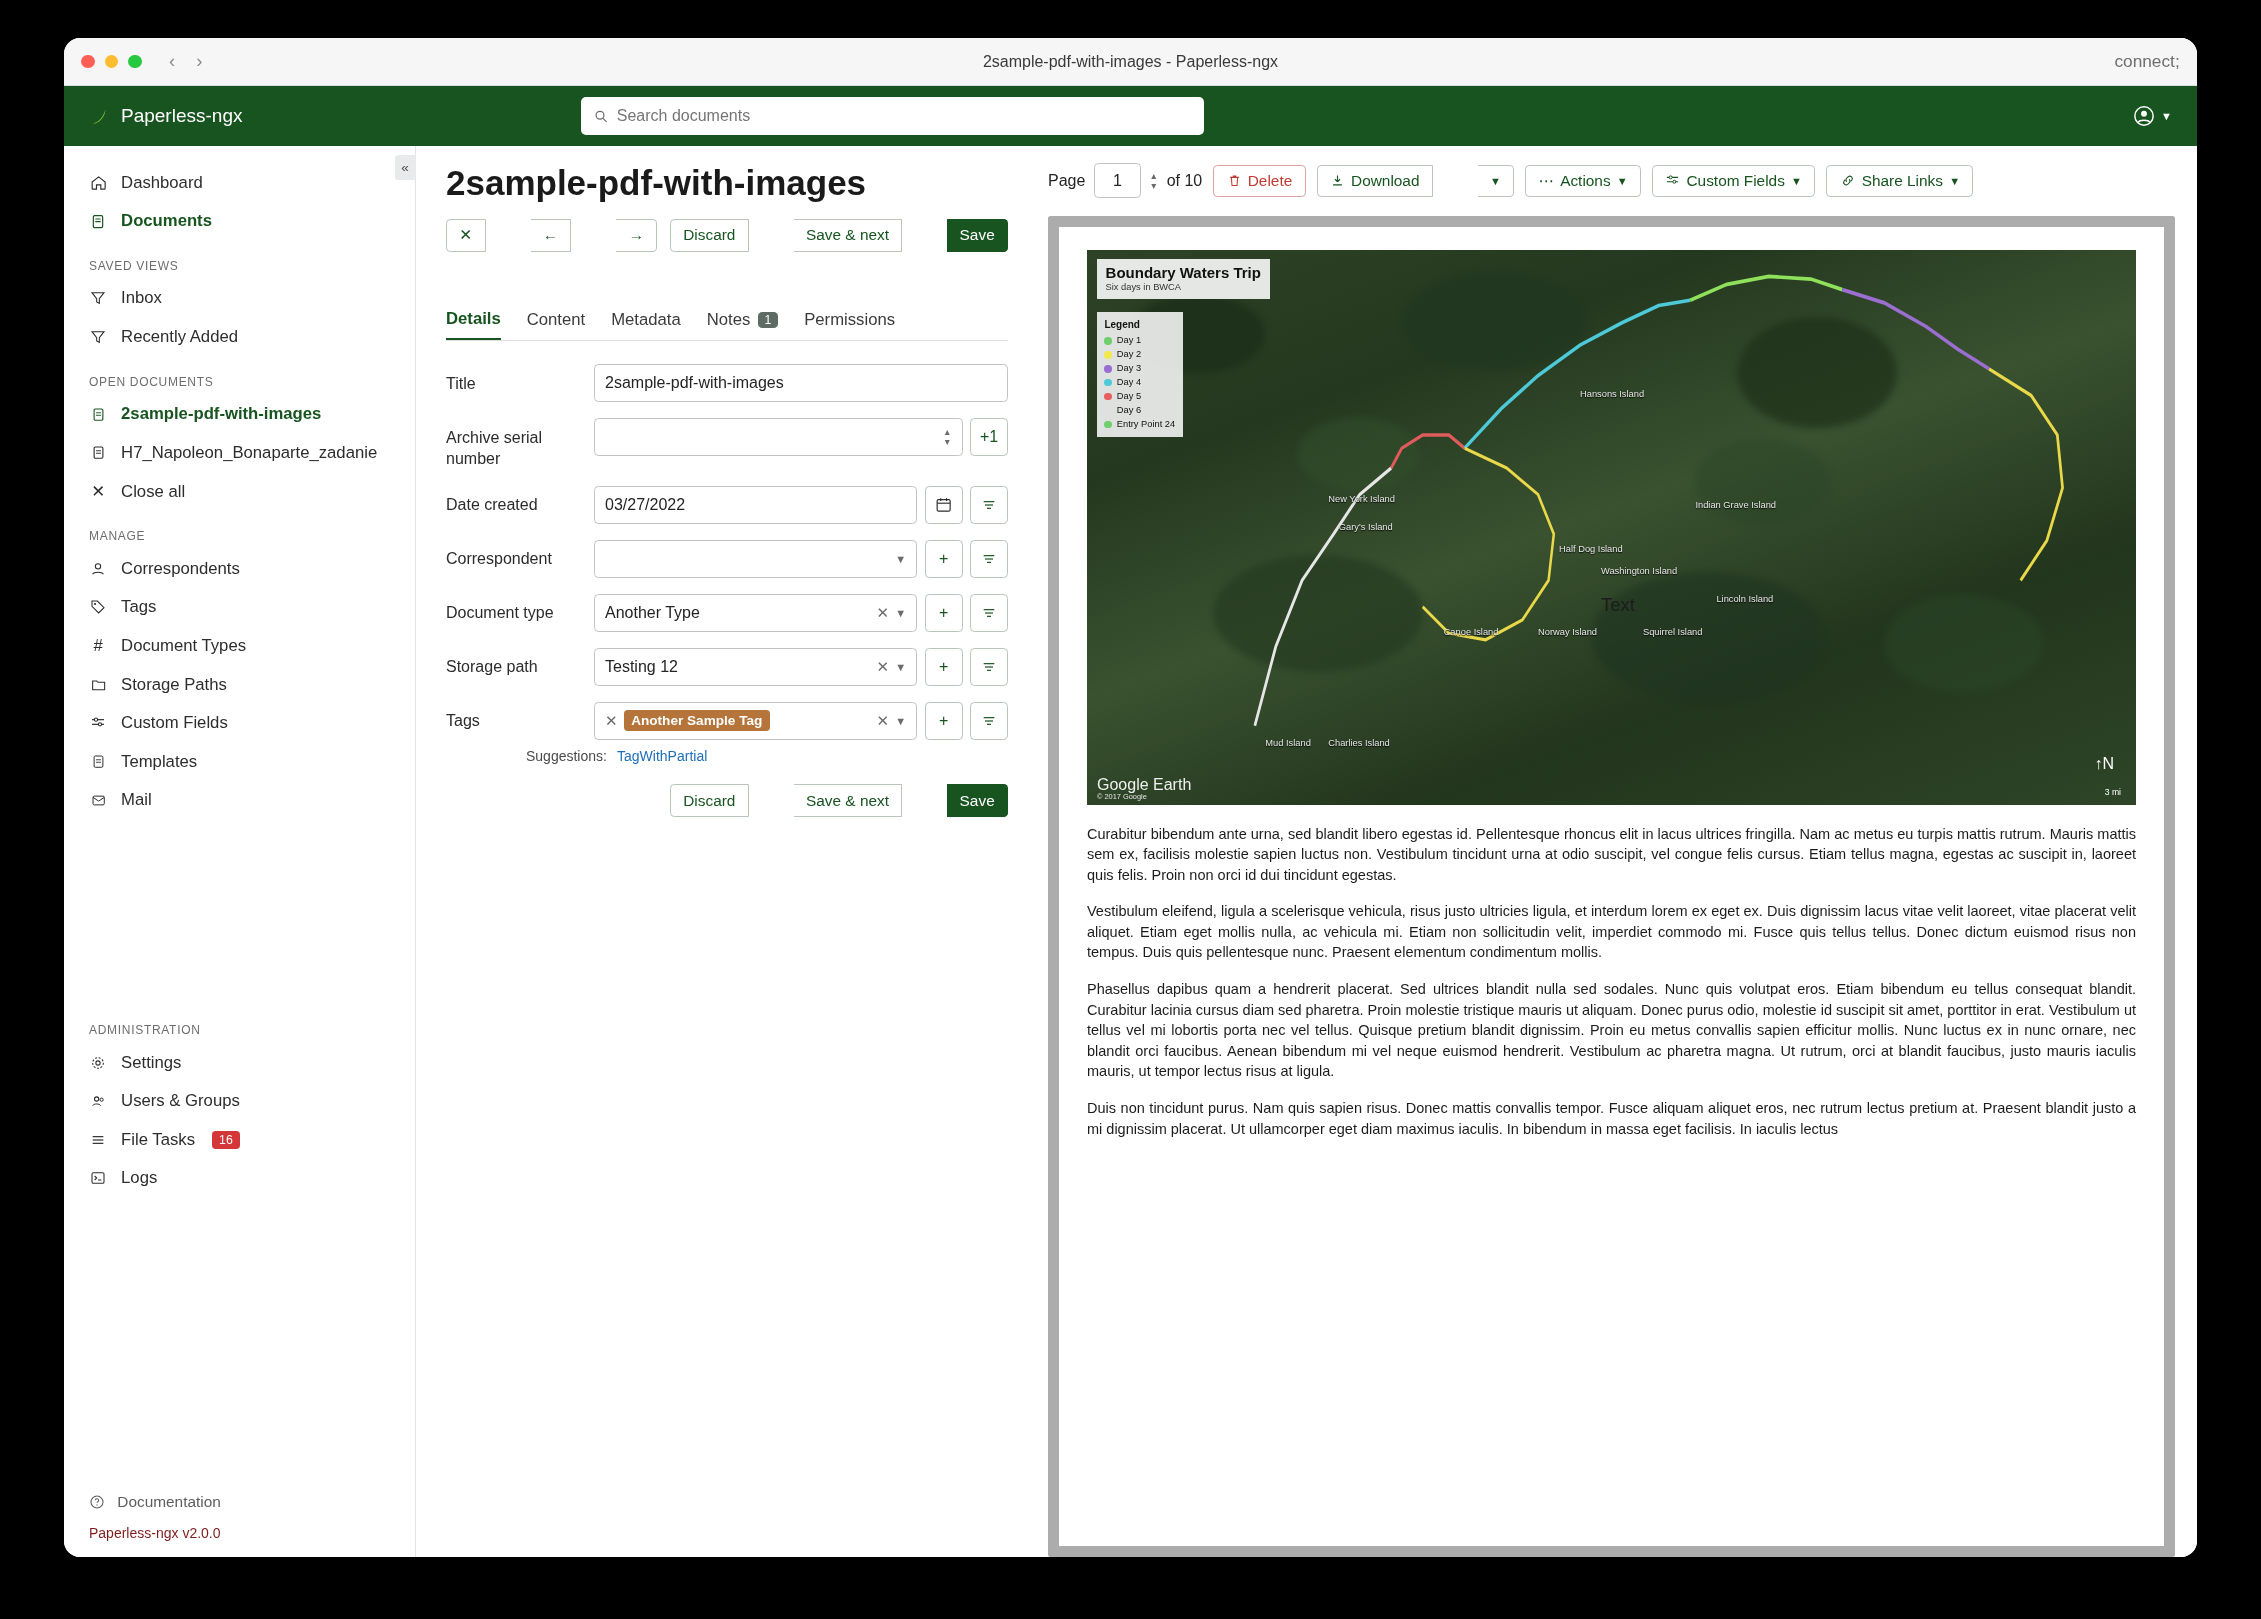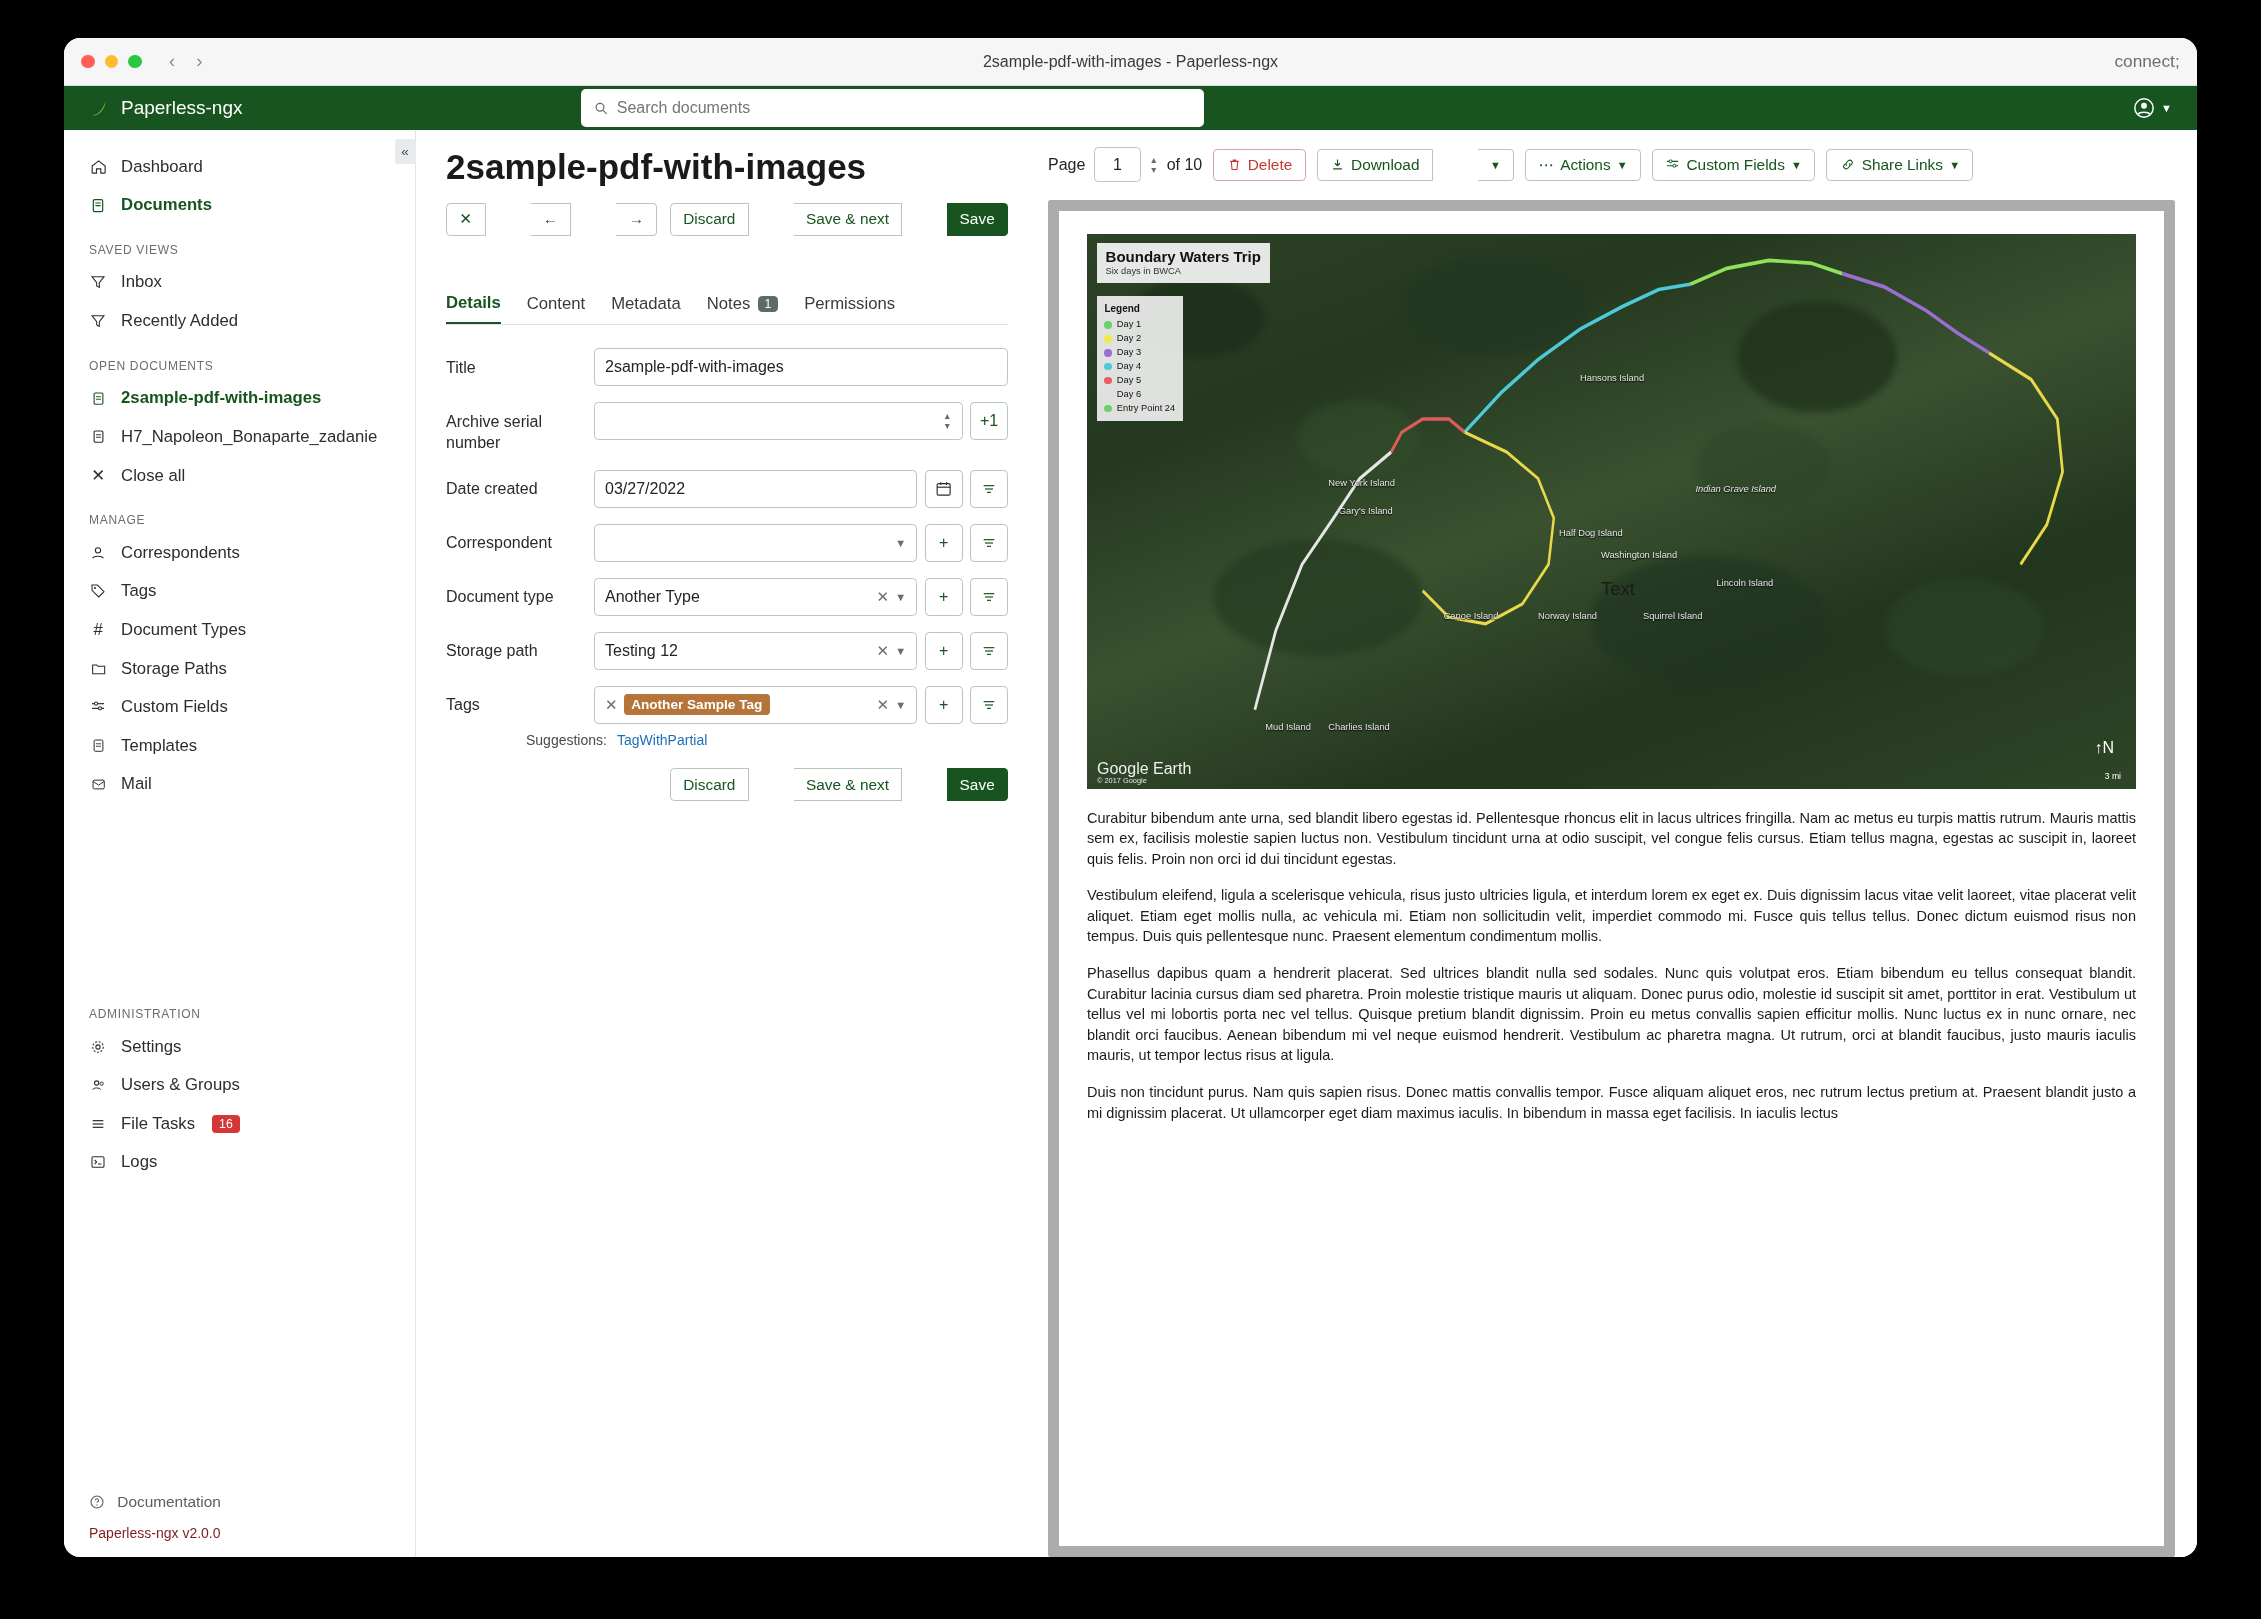--- a/index.html
+++ b/index.html
@@ -38,21 +38,21 @@
   .dot.green { background: #28c840; }
   .navbtns { display: flex; gap: 21px; margin-left: 27px; color: #8b8b8b; font-size: 18.5px; line-height: 1; }
   .win-title {
     position: absolute; left: 0; right: 0; text-align: center;
     font-size: 16px; color: #3a3a3a; pointer-events: none;
   }
   .share-btn { margin-left: auto; color: #6e6e6e; font-size: 17.3px; }
 
   
   .appbar {
-    height: 44px; background: #17541f;
+    height: 60px; background: #17541f;
     display: flex; align-items: center;
     padding: 0 25px; flex: none;
   }
   .brand { display: flex; align-items: center; gap: 11px; color: #fff; font-size: 19px; }
   .brand-logo { width: 21px; height: 21px; }
   .searchbox {
     margin-left: 339px;
     width: 623px; height: 38px;
     background: #fff; border-radius: 5px;
     display: flex; align-items: center; gap: 8.6px;
@@ -706,21 +706,21 @@
                   </div>
                 <div class="legend-row">
                     <span class="legend-sw" style="background:#6fcf6f"></span>
                     <span>Entry Point 24</span>
                   </div>
               </div>
 
               <div class="map-label" style="left:47%;top:25%;">Hansons Island</div>
               <div class="map-label" style="left:23%;top:44%;">New York Island</div>
               <div class="map-label" style="left:24%;top:49%;">Gary's Island</div>
-              <div class="map-label" style="left:58%;top:45%;font-style:italic;">Indian Grave Island</div>
+              <div class="map-label" style="left:58%;top:45%;">Indian Grave Island</div>
               <div class="map-label" style="left:45%;top:53%;">Half Dog Island</div>
               <div class="map-label" style="left:49%;top:57%;">Washington Island</div>
               <div class="map-label" style="left:60%;top:62%;">Lincoln Island</div>
               <div class="map-label" style="left:34%;top:68%;">Canoe Island</div>
               <div class="map-label" style="left:43%;top:68%;">Norway Island</div>
               <div class="map-label" style="left:53%;top:68%;">Squirrel Island</div>
               <div class="map-label" style="left:17%;top:88%;">Mud Island</div>
               <div class="map-label" style="left:23%;top:88%;">Charlies Island</div>
 
               <div class="map-bigtext" style="left:49%;top:62%;">Text</div>

